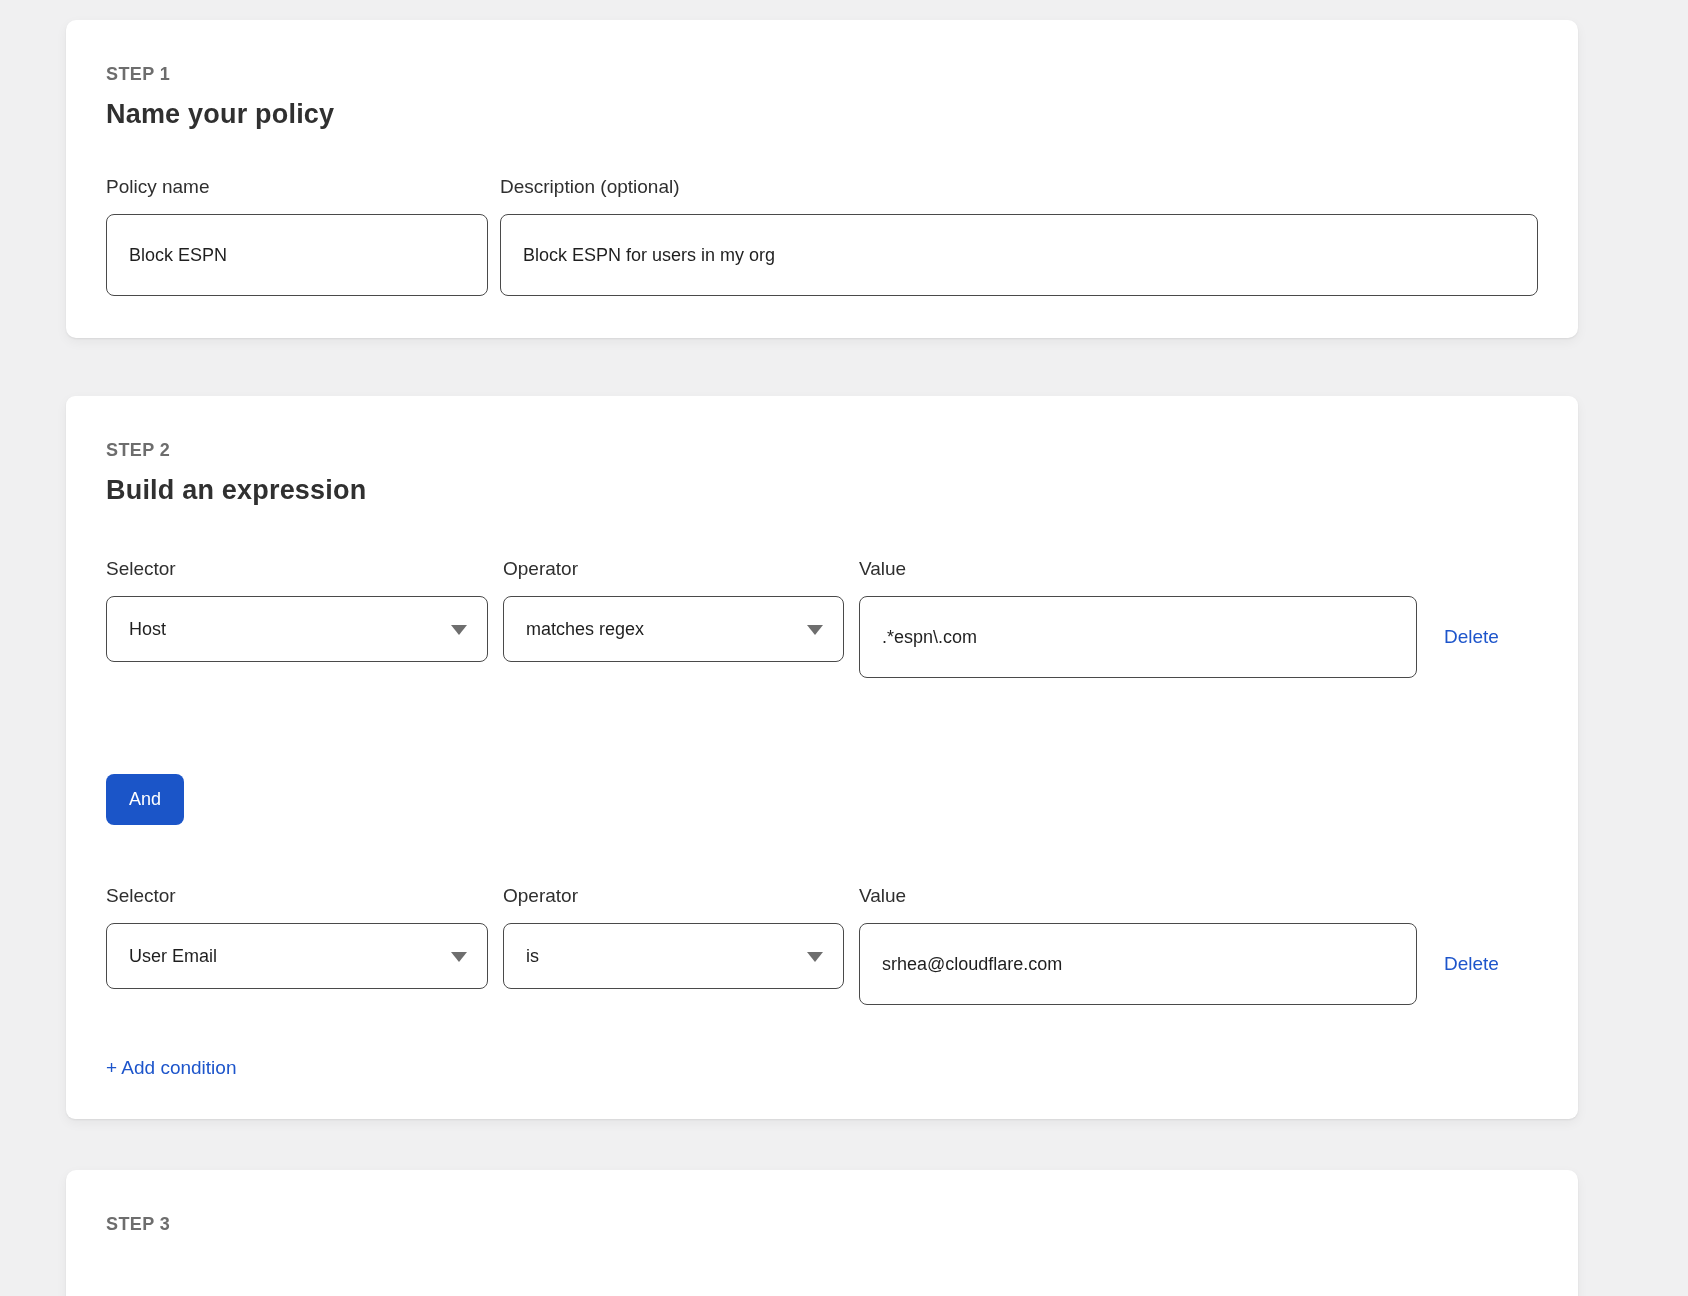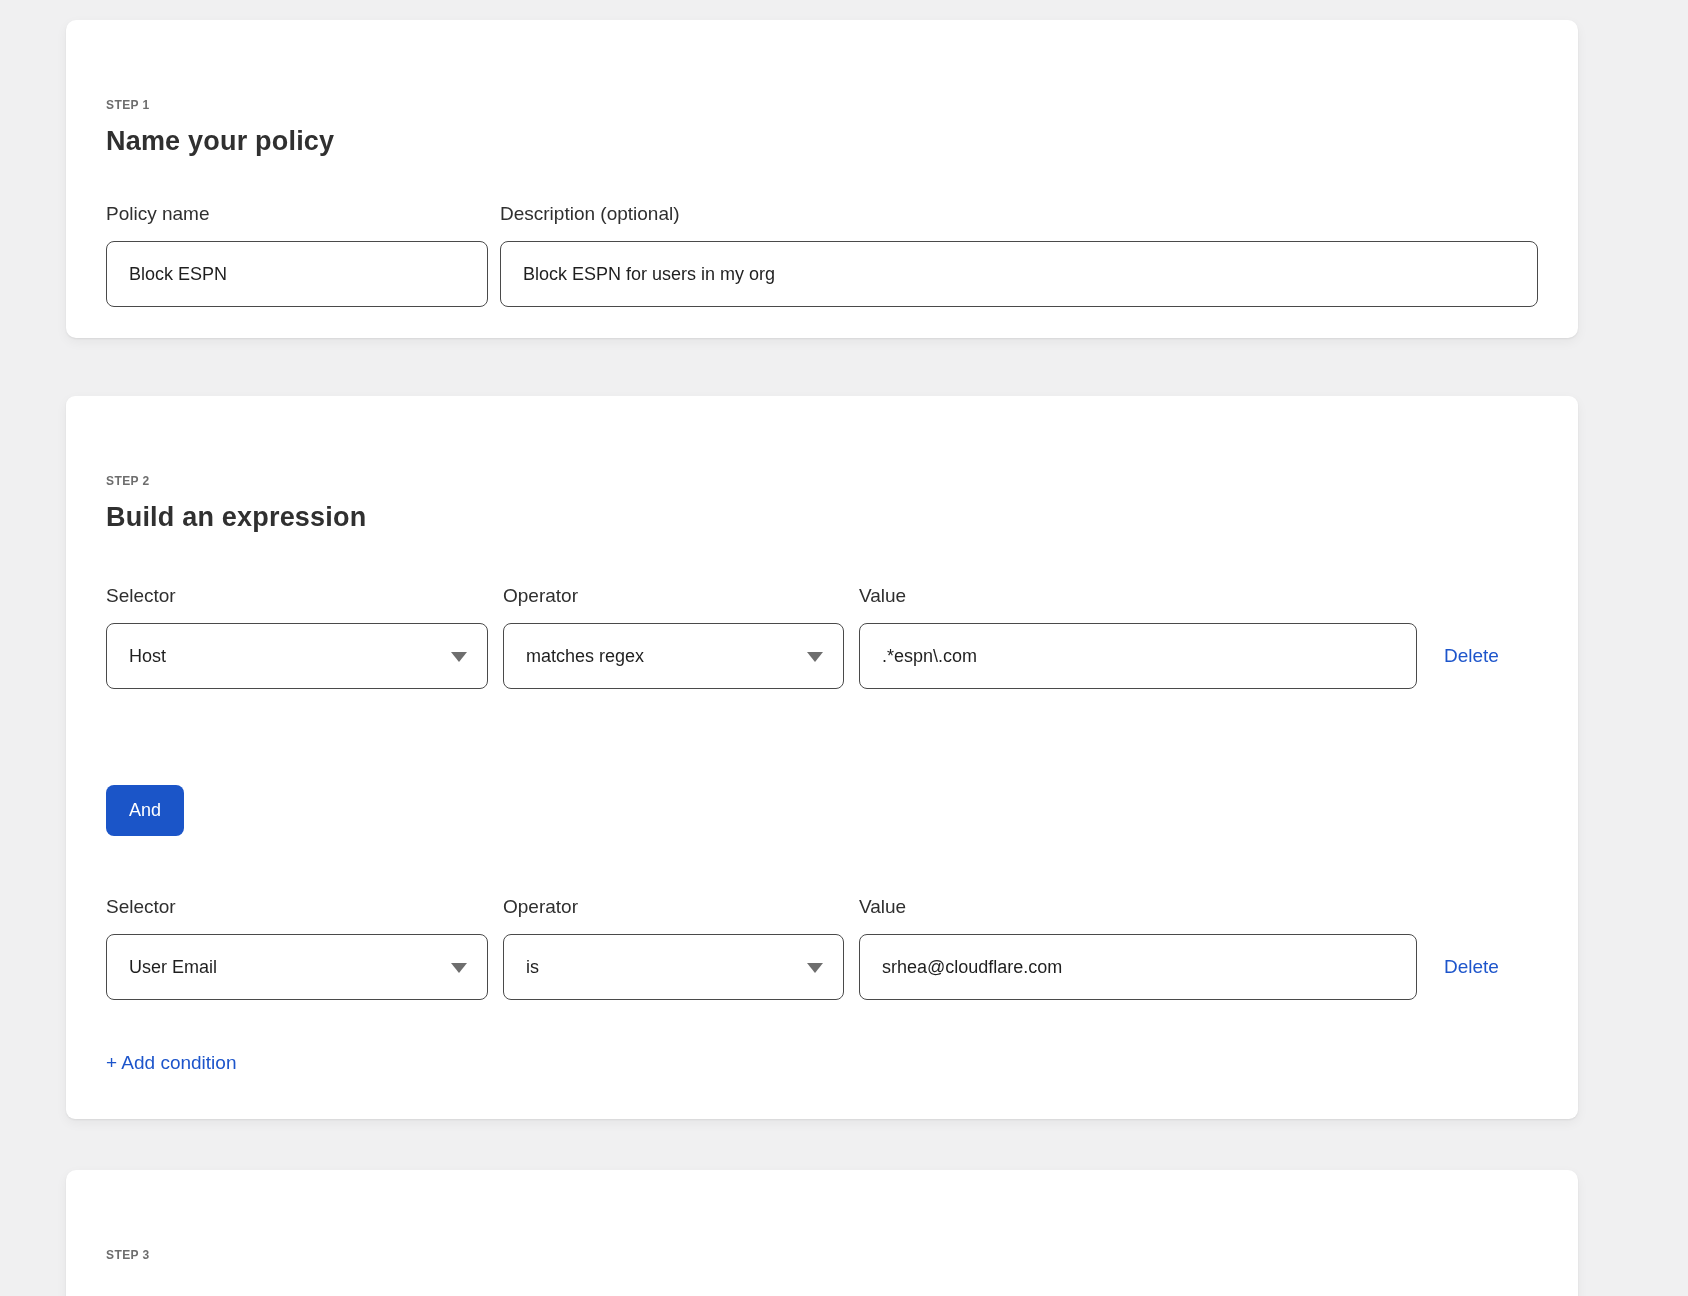--- a/index.html
+++ b/index.html
@@ -25,42 +25,41 @@
     width:1512px;
     background:var(--card);
     border-radius:10px;
     box-shadow:0 1px 2px rgba(0,0,0,.07),0 4px 12px rgba(0,0,0,.05);
     padding:44px 40px 40px 40px;
   }
   .card.step1{top:20px;height:318px;}
   .card.step2{top:396px;height:723px;border-radius:9px;}
   .card.step3{top:1170px;height:320px;}
   .step-label{
-    font-size:12px;
+    font-size:18px;
     font-weight:700;
     letter-spacing:.4px;
     color:var(--ink-soft);
-    margin-top:34px;
   }
   .card-title{
     margin-top:14px;
     font-size:27px;
     font-weight:700;
     color:var(--ink);
     letter-spacing:.2px;
   }
   .field-label{
     font-size:19px;
     color:#2f2f2f;
     margin-bottom:16px;
   }
   .text-input{
     display:block;
     width:100%;
-    height:66px;
+    height:82px;
     border:1.5px solid var(--border-dark);
     border-radius:8px;
     padding:0 22px;
     font-size:18px;
     font-family:"Liberation Sans","DejaVu Sans",sans-serif;
     color:#1f1f1f;
     background:#fff;
     outline:none;
   }
   

